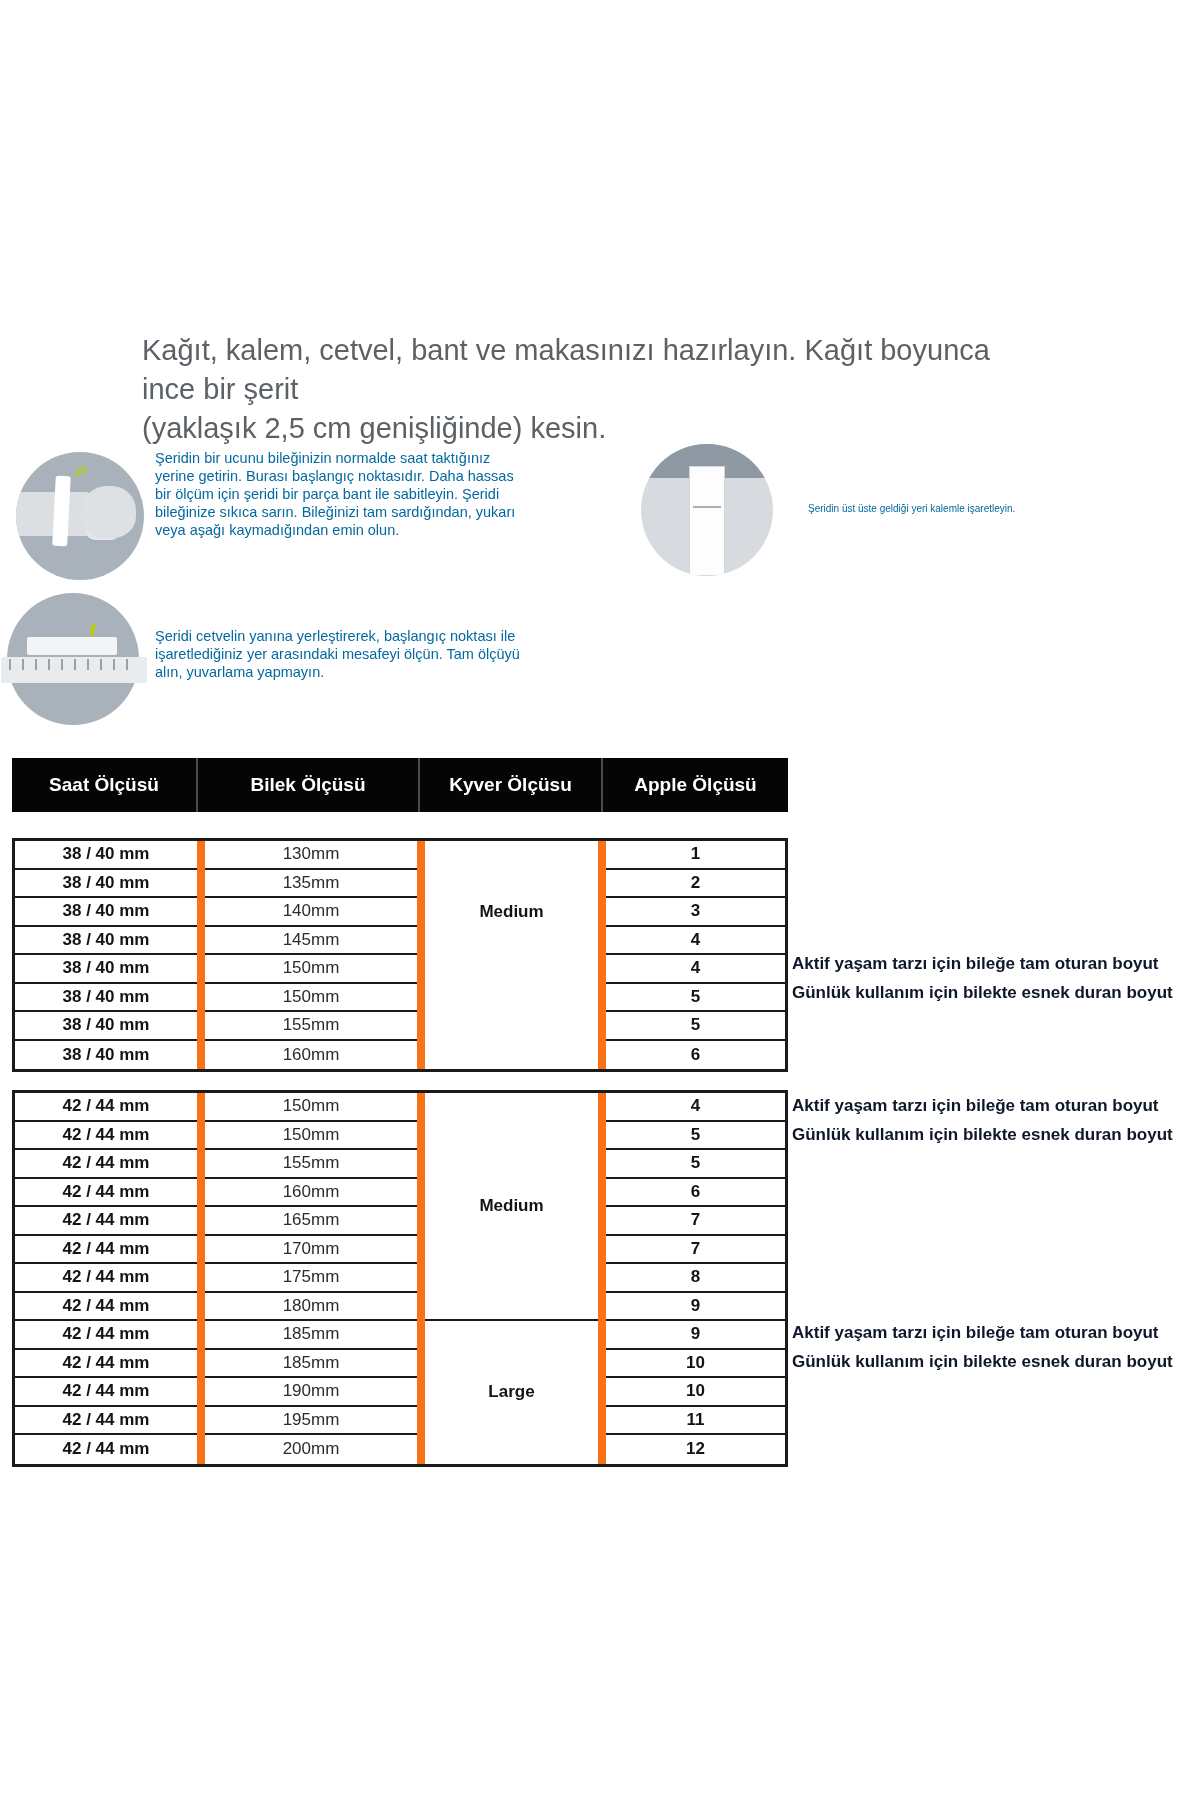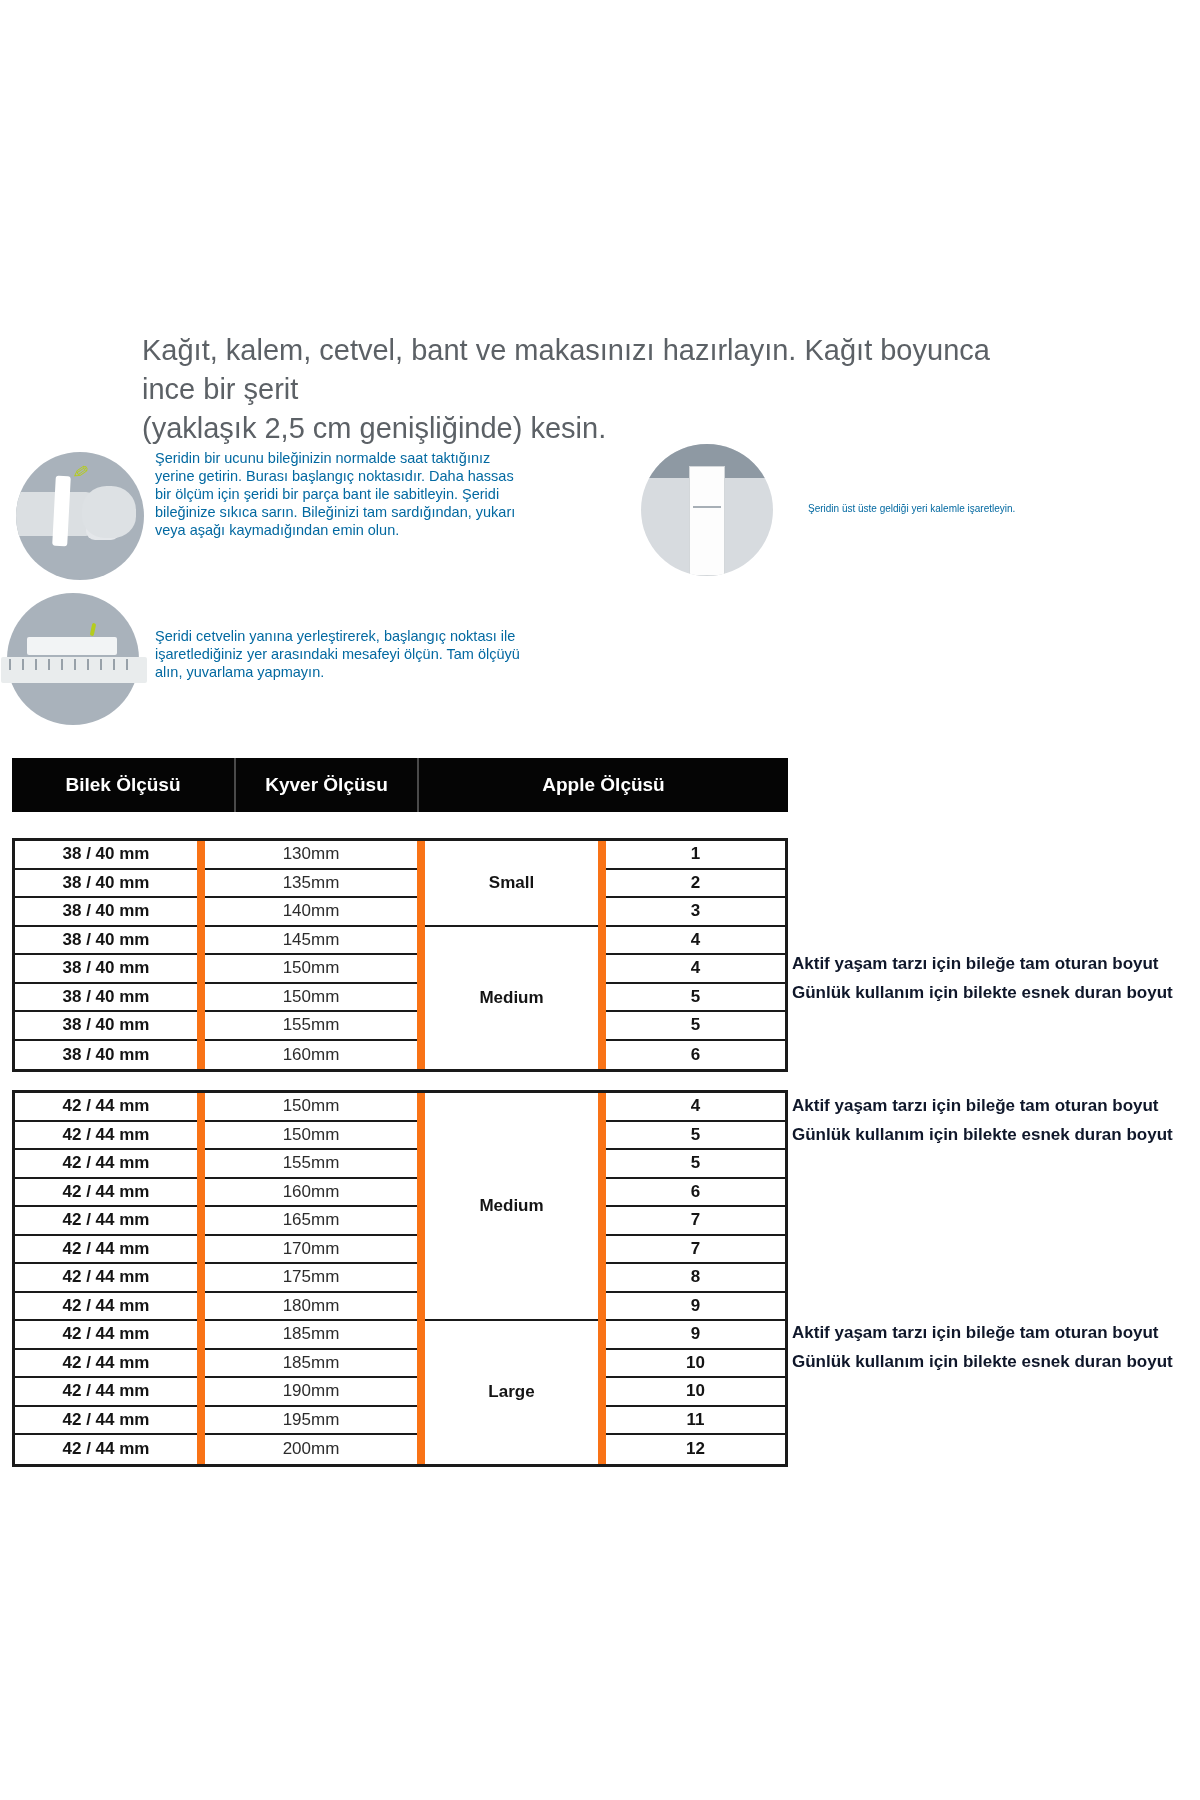--- a/index.html
+++ b/index.html
@@ -97,20 +97,21 @@
   <div class="circle c-dark"></div>
   <div class="paper"></div>
   <div class="mark"></div>
   <div class="ruler">
     <div class="ticks"></div>
   </div>
 </div>
 <div class="abs step-text step3-text">Şeridi cetvelin yanına yerleştirerek, başlangıç noktası ile işaretlediğiniz yer arasındaki mesafeyi ölçün. Tam ölçüyü alın, yuvarlama yapmayın.</div>
 
 <div class="abs thead">
+  <div class="hcell w1">Saat Ölçüsü</div>
   <div class="hcell w2">Bilek Ölçüsü</div>
   <div class="hcell w3">Kyver Ölçüsu</div>
   <div class="hcell w4">Apple Ölçüsü</div>
 </div>
 
 <div class="abs tblock block1">
   <div class="tcol cw1 col-saat">
       <div class="cell saat-cell">38 / 40 mm</div>
       <div class="cell saat-cell">38 / 40 mm</div>
       <div class="cell saat-cell">38 / 40 mm</div>
@@ -124,21 +125,20 @@
       <div class="cell bilek-cell">130mm</div>
       <div class="cell bilek-cell">135mm</div>
       <div class="cell bilek-cell">140mm</div>
       <div class="cell bilek-cell">145mm</div>
       <div class="cell bilek-cell">150mm</div>
       <div class="cell bilek-cell">150mm</div>
       <div class="cell bilek-cell">155mm</div>
       <div class="cell bilek-cell">160mm</div>
     </div>
   <div class="tcol cw3 col-group">
-      <div class="gcell group-cell" style="height: 85.5px;">Small</div>
       <div class="gcell group-cell" style="height: 142.5px;">Medium</div>
     </div>
   <div class="tcol cw4 col-apple">
       <div class="cell apple-cell">1</div>
       <div class="cell apple-cell">2</div>
       <div class="cell apple-cell">3</div>
       <div class="cell apple-cell">4</div>
       <div class="cell apple-cell">4</div>
       <div class="cell apple-cell">5</div>
       <div class="cell apple-cell">5</div>

